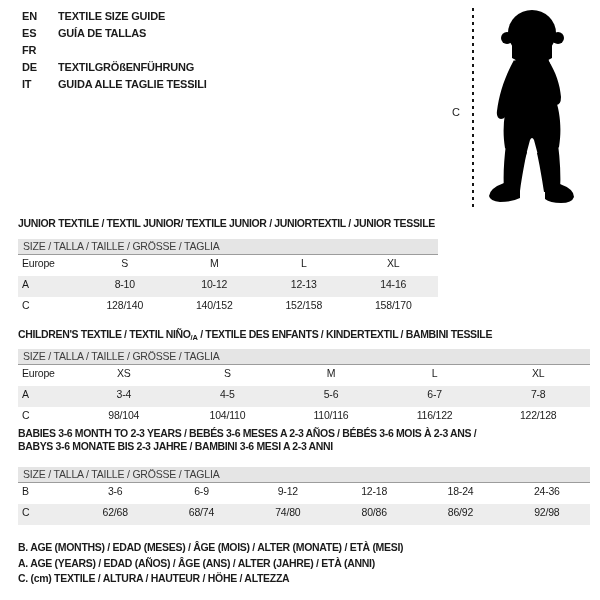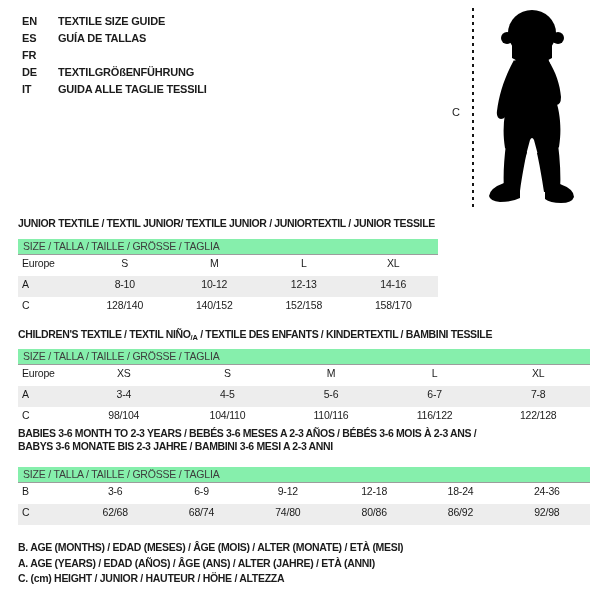--- a/index.html
+++ b/index.html
@@ -3,21 +3,21 @@
 <meta charset="utf-8">
 <style>
   html,body { margin:0; padding:0; }
   body {
     width:600px; height:600px; position:relative; background:#ffffff;
     font-family:"Liberation Sans", sans-serif; color:#1b1b1b; overflow:hidden;
   }
 
   
   .lang-list { position:absolute; left:22px; top:10px; }
-  .lang-row { display:flex; height:17px; align-items:flex-end;
+  .lang-row { display:flex; height:17px; align-items:flex-start;
               font-weight:bold; font-size:11px; letter-spacing:-0.2px; }
   .lang-code { width:36px; }
 
   
   .figure-line { position:absolute; left:472px; top:8px; width:2px; height:199px;
                  background-image:repeating-linear-gradient(to bottom,#151515 0 3px,transparent 3px 7px); }
   .figure-label { position:absolute; left:452px; top:106px; font-size:11px; }
   .silhouette { position:absolute; left:478px; top:8px; }
 
   
@@ -26,21 +26,21 @@
   #t1-title { top:217px;text-align:center; }
   #t2-title { top:328px; }
   #t3-title { top:427px; }
   .section-title .sub { font-size:7.5px; vertical-align:-2px; letter-spacing:-0.2px; }
 
   
   .size-table { position:absolute; left:18px; font-size:10.5px; letter-spacing:-0.2px; }
   #t1 { top:239px; width:420px; }
   #t2 { top:349px; width:572px; }
   #t3 { top:467px; width:572px; }
-  .size-header { height:16px; line-height:15px; background:#86efac;
+  .size-header { height:16px; line-height:15px; background:#e5e5e5;
                  border-bottom:1px solid #9c9c9c; padding-left:5px; color:#3d3d3d;
                  box-sizing:border-box; }
   .trow { display:grid; height:21px; line-height:16px; }
   #t1 .trow { grid-template-columns:62px repeat(4,1fr); }
   #t2 .trow { grid-template-columns:54px repeat(5,1fr); }
   #t3 .trow { grid-template-columns:54px repeat(6,1fr); }
   .trow.shaded { background:#ededed; }
   .tlabel { padding-left:4px; }
   .tcell { text-align:center; }
 
@@ -188,14 +188,14 @@
         <div class="tcell">80/86</div>
         <div class="tcell">86/92</div>
         <div class="tcell">92/98</div>
       </div>
     </div>
 </div>
 
 <div class="footnotes">
   <div>B. AGE (MONTHS) / EDAD (MESES) / ÂGE (MOIS) / ALTER (MONATE) / ETÀ (MESI)</div>
   <div>A. AGE (YEARS) / EDAD (AÑOS) / ÂGE (ANS) / ALTER (JAHRE) / ETÀ (ANNI)</div>
-  <div>C. (cm) HEIGHT / JUNIOR / HAUTEUR / HÖHE / ALTEZZA</div>
+  <div>C. (cm) TEXTILE / ALTURA / HAUTEUR / HÖHE / ALTEZZA</div>
 </div>
 
 </body></html>

